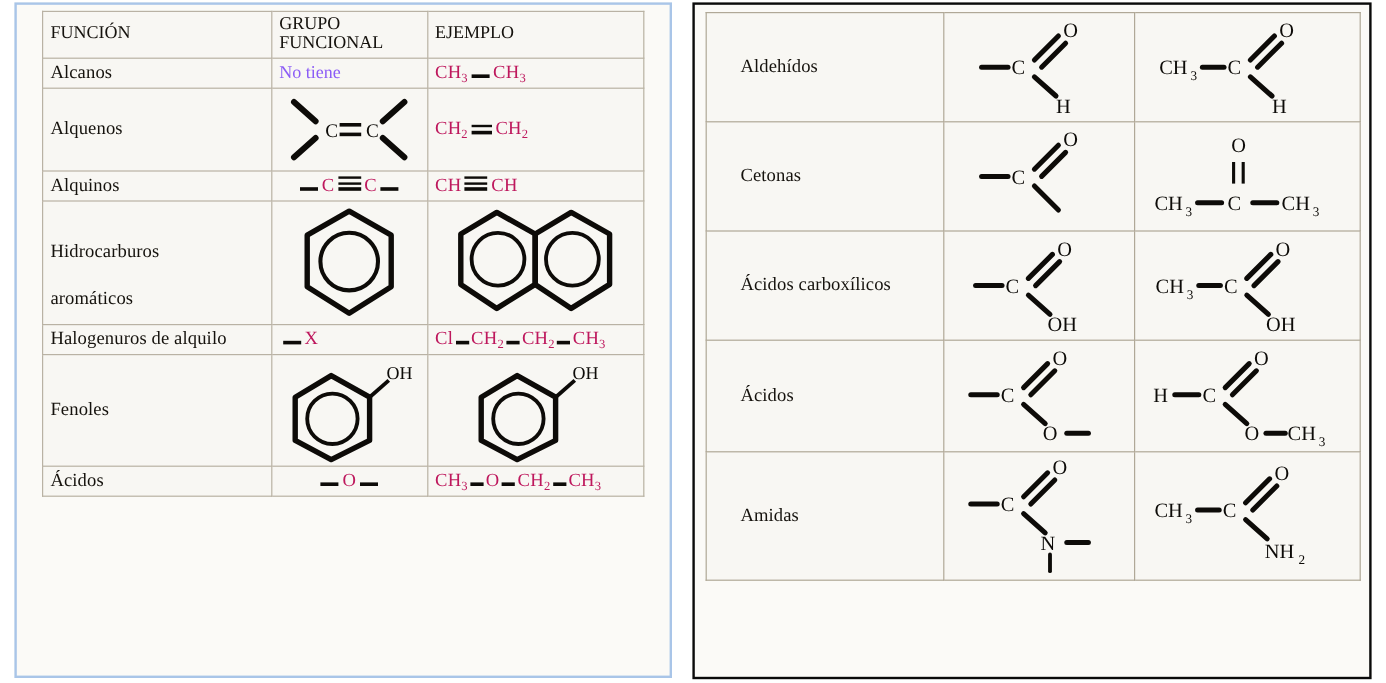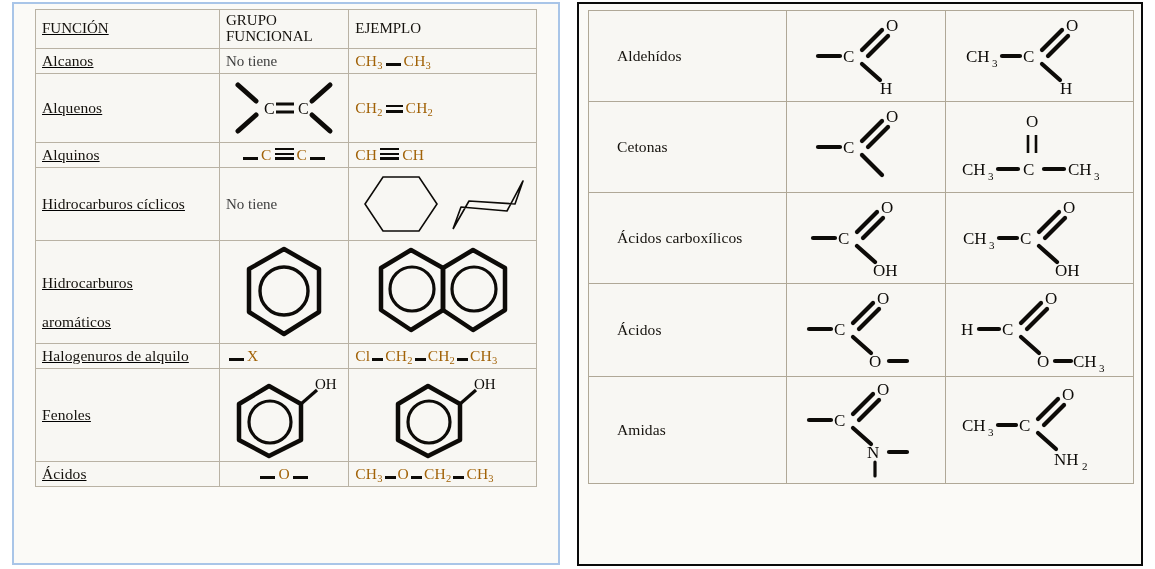--- a/index.html
+++ b/index.html
@@ -14,21 +14,21 @@
   .left-table{
     position:absolute;left:21px;top:5px;width:502px;
     border-collapse:collapse;background:#f8f7f3;
   }
   .left-table td{
     border:1px solid #b9b2a4;
     vertical-align:middle;
     padding:3px 6px;
     background:#f8f7f3;
   }
-  .left-table td.c1{width:207px;text-decoration:underline;}
+  .left-table td.c1{width:207px;}
   .left-table td.c2{width:119px;}
   .left-table td.c3{width:176px;}
 
   
   .right-panel{
     position:absolute;left:577px;top:2px;width:566px;height:564px;
     border:2px solid #0a0a0a;background:#fbfaf7;box-sizing:border-box;
   }
   .right-table{
     position:absolute;left:9px;top:6px;width:546px;
@@ -39,26 +39,26 @@
     vertical-align:middle;
     padding:3px 6px;
     background:#f8f7f3;
   }
   .right-table td.c1{width:206px;padding-left:28px;}
   .right-table td.c2{width:155px;}
   .right-table td.c3{width:183px;}
 
   .fn-label{font-size:15.5px;color:#15120d;letter-spacing:.1px;margin-top:21px;}
   .hdr{font-size:15px;color:#15120d;line-height:1.06;}
-  .plain{font-size:15px;color:#404040;}
+  .plain{font-size:15px;color:#8b5cf6;}
 
   .ctr{text-align:center;}
 
   
-  .f{font-family:"Liberation Serif",serif;font-size:15.5px;color:#a16207;
+  .f{font-family:"Liberation Serif",serif;font-size:15.5px;color:#be185d;
      white-space:nowrap;display:inline-flex;align-items:baseline;}
   .f sub{font-size:10.5px;vertical-align:-.28em;line-height:0;}
   .f .at{letter-spacing:.2px;}
 
   
   .bond{display:inline-block;width:15px;height:2.4px;background:#0d0b08;
         vertical-align:.30em;margin:0 3px;}
   .bond.sm{width:11px;margin:0 2px;}
 
   
@@ -171,36 +171,20 @@
                 <span class="tbond">
                   <i></i>
                   <i></i>
                   <i></i>
                 </span>
                 <span class="at">CH</span>
           </span>
         </td>
       </tr>
 
-      <tr>
-        <td class="c1">
-          <span class="fn-label">Hidrocarburos cíclicos</span>
-        </td>
-        <td class="c2">
-          <span class="plain">No tiene</span>
-        </td>
-        <td class="c3">
-          <div class="sgroup">
-            <svg width="172" height="66" viewBox="0 0 172 66">
-              <polygon points="26,6 62,6 80,33 62,60 26,60 8,33" fill="none" stroke="#0d0b08" stroke-width="1.6"></polygon>
-              <polyline points="96,58 104,36 150,40 166,10 158,33 112,30 96,58" fill="none" stroke="#0d0b08" stroke-width="1.6" stroke-linejoin="round"></polyline>
-            </svg>
-          </div>
-        </td>
-      </tr>
 
       <tr>
         <td class="c1">
           <div class="fn-label">Hidrocarburos</div>
           <div class="fn-label">aromáticos</div>
         </td>
         <td class="c2 ctr">
           <div class="sgroup">
             <svg width="86" height="96" viewBox="0 0 86 96">
               <polygon points="43,5 78,25 78,68 43,90 8,68 8,25" fill="none" stroke="#0d0b08" stroke-width="4.5" stroke-linejoin="round"></polygon>

